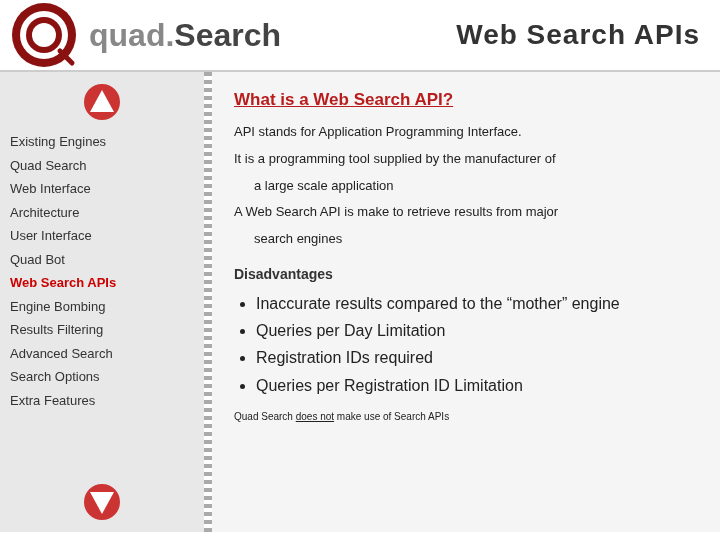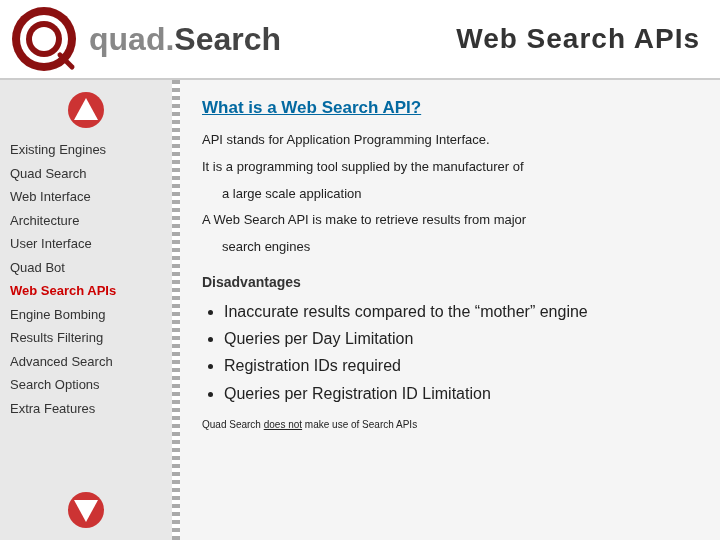--- a/index.html
+++ b/index.html
@@ -12,21 +12,21 @@
     }
 
     
     .header {
       display: flex;
       align-items: center;
       justify-content: space-between;
       padding: 10px 20px 10px 10px;
       background: #ffffff;
       border-bottom: 2px solid #ccc;
-      height: 80px;
+      height: 72px;
     }
 
     .logo-container {
       display: flex;
       align-items: center;
     }
 
     .header-title {
       font-size: 28px;
       font-weight: bold;
@@ -35,21 +35,21 @@
     }
 
     
     .main {
       display: flex;
       height: 460px;
     }
 
     
     .sidebar {
-      width: 172px;
+      width: 204px;
       background: #e8e8e8;
       padding: 10px 0;
       position: relative;
       display: flex;
       flex-direction: column;
       align-items: center;
     }
 
     .nav-arrow-up {
       width: 40px;
@@ -99,21 +99,21 @@
     .content {
       flex: 1;
       background: #f5f5f5;
       padding: 18px 22px;
       overflow: hidden;
     }
 
     .content-title {
       font-size: 17px;
       font-weight: bold;
-      color: #0369a1;
+      color: #b91c1c;
       text-decoration: underline;
       margin-bottom: 12px;
     }
 
     .content-body {
       font-size: 13px;
       color: #222;
       line-height: 1.6;
     }
 

